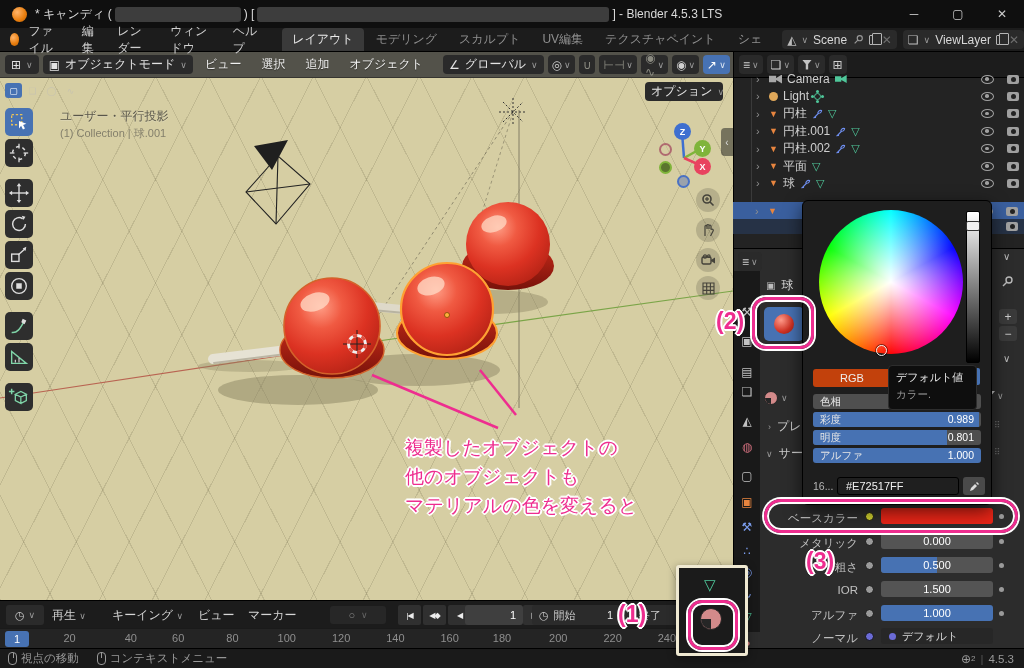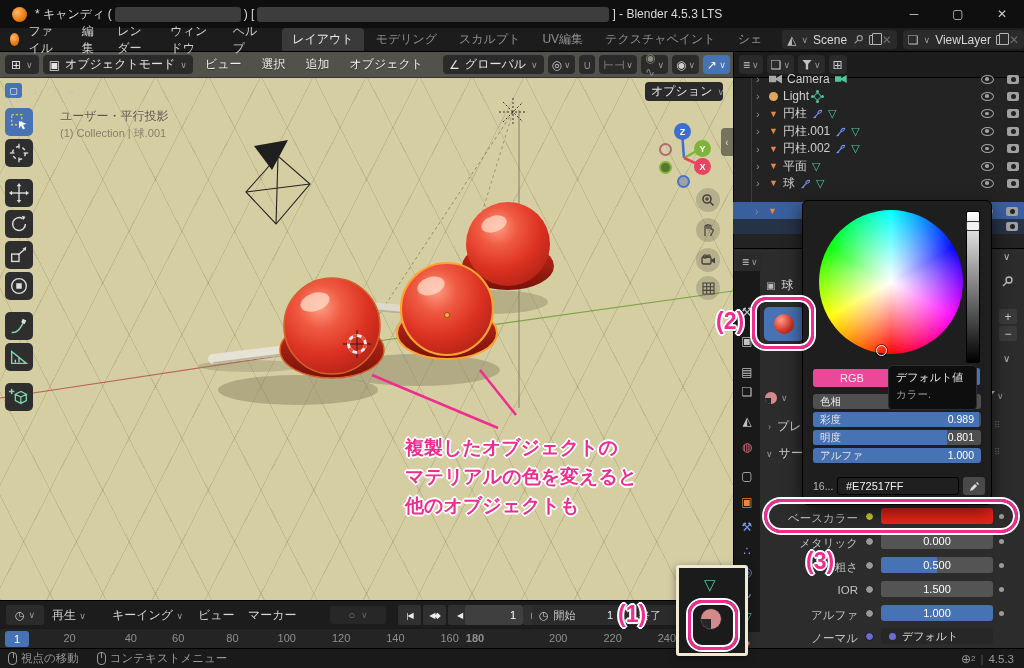--- a/index.html
+++ b/index.html
@@ -36,21 +36,21 @@
 .tbtn.active{background:#4772b3}
 .tbtn.gap{margin-top:9px}
 #selmodes{left:5px;top:31px;display:flex;gap:2px}
 .smbtn{width:17px;height:15px;border-radius:3px;display:flex;align-items:center;justify-content:center;font-size:9px;color:#c9c4ae}
 .smbtn.active{background:#4772b3;color:#fff}
 #optionsbtn{left:645px;top:30px;width:78px;height:19px}
 .navcircle{position:absolute;width:24px;height:24px;border-radius:50%;background:rgba(70,68,55,.22);display:flex;align-items:center;justify-content:center}
 .gball{position:absolute;border-radius:50%;display:flex;align-items:center;justify-content:center;font-size:9px;font-weight:bold;color:#fff}
 #sidetab{left:721px;top:76px;width:12px;height:28px;background:rgba(40,40,36,.55);border-radius:4px 0 0 4px;color:#ddd;display:flex;align-items:center;justify-content:center;font-size:10px}
 
-#anno-text{left:405px;top:381px;font-size:19px;font-weight:bold;line-height:29px;color:#ee2d8f;text-shadow:-2px 0 #fff,2px 0 #fff,0 -2px #fff,0 2px #fff,-1px -1px #fff,1px 1px #fff,1px -1px #fff,-1px 1px #fff;white-space:nowrap}
+#anno-text{left:405px;top:381px;font-size:19px;font-weight:normal;line-height:29px;color:#ee2d8f;text-shadow:-2px 0 #fff,2px 0 #fff,0 -2px #fff,0 2px #fff,-1px -1px #fff,1px 1px #fff,1px -1px #fff,-1px 1px #fff;white-space:nowrap}
 .pinknum{position:absolute;font-size:23px;font-weight:bold;color:#ee2d8f;text-shadow:-2px 0 #fff,2px 0 #fff,0 -2px #fff,0 2px #fff,-1px -1px #fff,1px 1px #fff,1px -1px #fff,-1px 1px #fff;z-index:46}
 .ring{position:absolute;border:3px solid #ee2d8f;border-radius:14px;box-shadow:0 0 0 2px #fff,inset 0 0 0 2px #fff;z-index:45}
 
 #timeline{left:0;top:600px;width:733px;height:28px;background:#1c1c1c;border-top:1px solid #000}
 .tmenu{position:absolute;top:6px;color:#d5d5d5;font-size:12px;white-space:nowrap}
 .pbtn{width:23px;height:20px;background:#303030;border-radius:2px;display:flex;align-items:center;justify-content:center;color:#ececec;font-size:8px;letter-spacing:-1px}
 .tfield{position:absolute;top:4px;height:20px;background:#2b2b2b;border-radius:3px;display:flex;align-items:center;font-size:11px;color:#c9c9c9}
 #ruler{left:0;top:628px;width:733px;height:20px;background:#242424;border-top:1px solid #1a1a1a}
 .tick{position:absolute;top:3px;width:26px;text-align:center;color:#8f8f8f;font-size:11px}
 #curframe{left:5px;top:2px;width:24px;height:16px;background:#4772b3;border-radius:3px;color:#fff;font-size:11px;display:flex;align-items:center;justify-content:center;position:absolute}
@@ -340,22 +340,22 @@
     <div class="navcircle" style="left:696px;top:224px">
         <svg width="13" height="13" viewBox="0 0 13 13">
           <path d="M1 1h11v11H1zM1 4.7h11M1 8.4h11M4.7 1v11M8.4 1v11" fill="none" stroke="#44423a" stroke-width="1.1"></path>
         </svg>
       </div>
 
     <div id="sidetab" class="abs">‹</div>
 
     <div id="anno-text" class="abs">
       <div>複製したオブジェクトの</div>
+      <div>他のオブジェクトも</div>
       <div>マテリアルの色を変えると</div>
-      <div>他のオブジェクトも</div>
     </div>
   </div>
 
   <div id="timeline" class="abs">
     <div class="tfield" style="left:6px;width:38px;justify-content:center;gap:4px">◷<span class="chev">∨</span></div>
     <span class="tmenu" style="left:52px"><span>再生</span> <span class="chev">∨</span></span>
     <span class="tmenu" style="left:112px"><span>キーイング</span> <span class="chev">∨</span></span>
     <span class="tmenu" style="left:198px">ビュー</span>
     <span class="tmenu" style="left:248px">マーカー</span>
     <div class="tfield" style="left:330px;top:5px;width:56px;height:18px;background:#272727;justify-content:center;gap:6px;color:#888">○<span class="chev" style="color:#666">∨</span></div>
@@ -378,21 +378,21 @@
   <div id="ruler" class="abs">
     <div id="curframe">1</div>
   <span class="tick" style="left: 56.585px;">20</span>
       <span class="tick" style="left: 110.885px; text-align: right;">40</span>
       <span class="tick" style="left: 165.185px;">60</span>
       <span class="tick" style="left: 219.485px;">80</span>
       <span class="tick" style="left: 273.785px;">100</span>
       <span class="tick" style="left: 328.085px;">120</span>
       <span class="tick" style="left: 382.385px;">140</span>
       <span class="tick" style="left: 436.685px;">160</span>
-      <span class="tick" style="left: 462px; font-weight: bold;">180</span>
+      <span class="tick" style="left: 489px;">180</span>
       <span class="tick" style="left: 545.285px;">200</span>
       <span class="tick" style="left: 599.585px;">220</span>
       <span class="tick" style="left: 653.885px;">240</span>
     </div>
 
   <div id="outliner" class="abs">
     <div id="outl-header">
       <div class="hico">≡<span class="chev">∨</span></div>
       <div class="hico">❏<span class="chev">∨</span></div>
       <div class="hico">
@@ -598,21 +598,21 @@
     <span class="ospace"></span>
       <span class="ic-camr"></span>
   </div>
 
   <div id="popup" class="abs">
     <div id="wheel"></div>
     <div id="wheelcur"></div>
     <div id="vslider">
         <div id="vhandle"></div>
       </div>
-    <div class="abs" style="left:10px;top:168px;width:78px;height:18px;background:#ec4899;border-radius:3px;display:flex;align-items:center;justify-content:center;color:#eee;font-size:11px">
+    <div class="abs" style="left:10px;top:168px;width:78px;height:18px;background:#c2410c;border-radius:3px;display:flex;align-items:center;justify-content:center;color:#eee;font-size:11px">
         <span>RGB</span>
       </div>
     <div class="pslider" style="top:193px">
         <span class="pslabel">色相</span>
       </div>
     <div class="pslider" style="top:211px">
         <div class="psfill" style="width: 99%;"></div>
         <span class="pslabel">彩度</span>
         <span class="psval">0.989</span>
       </div>

